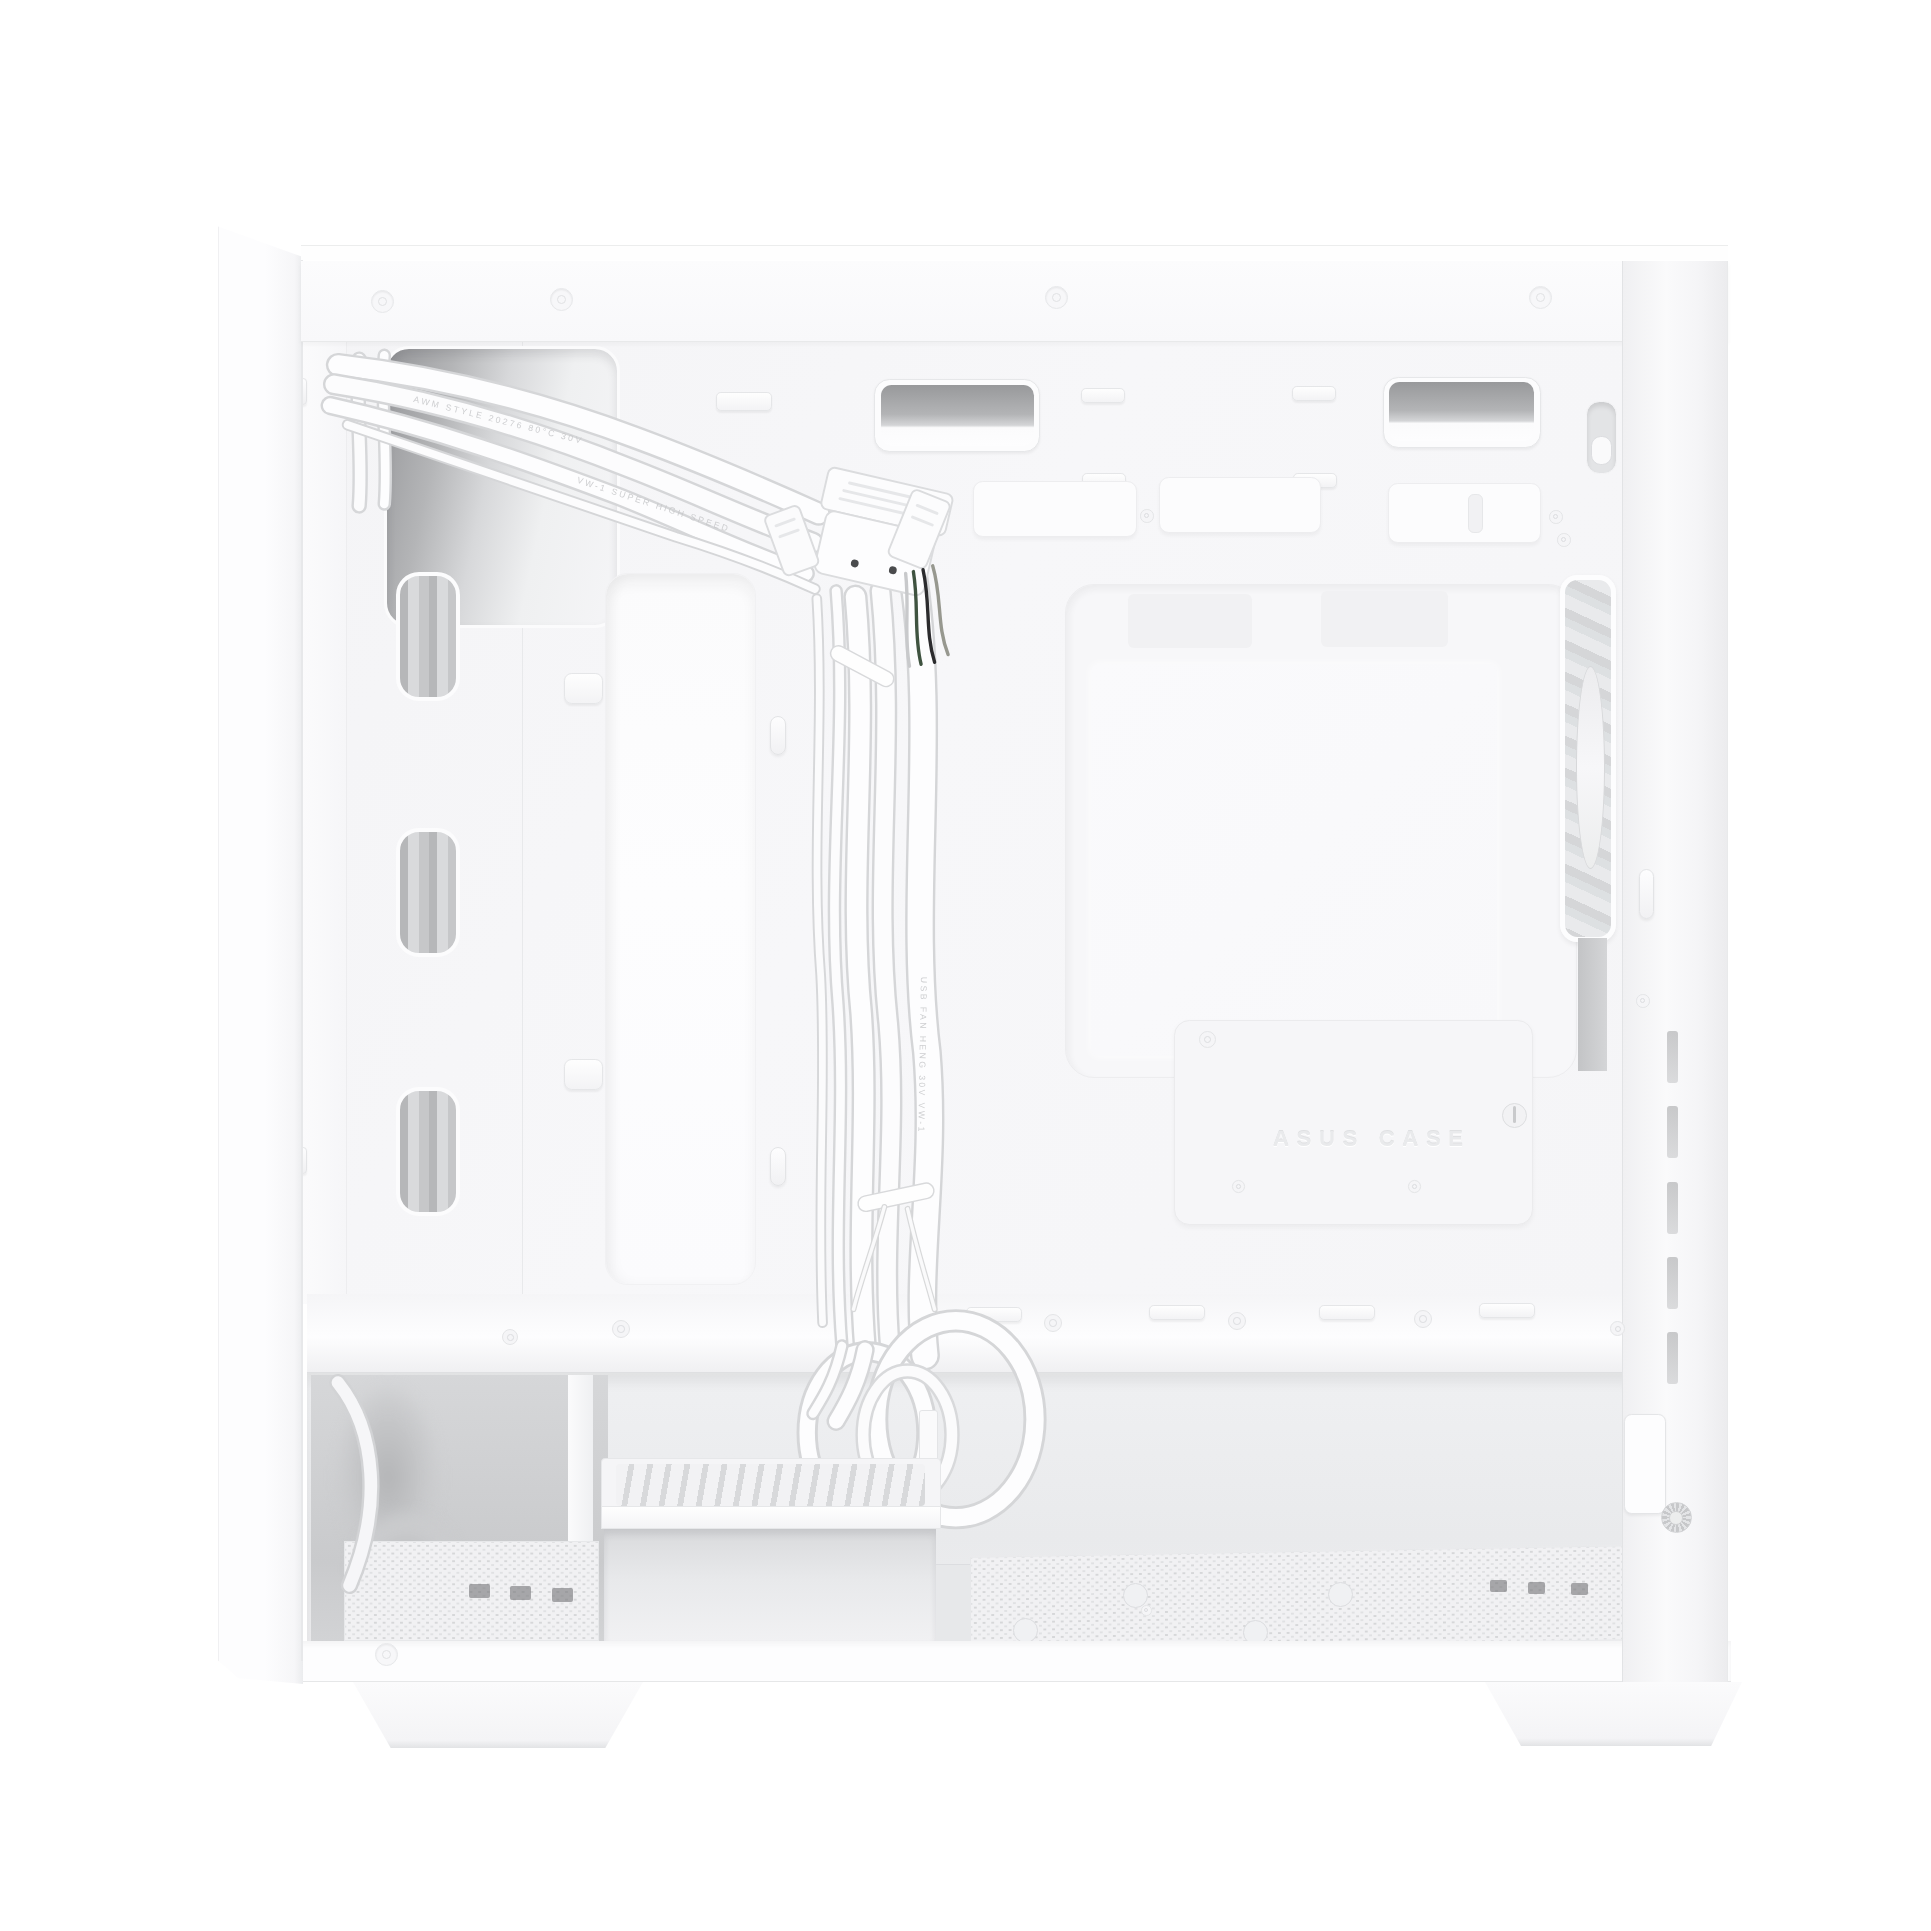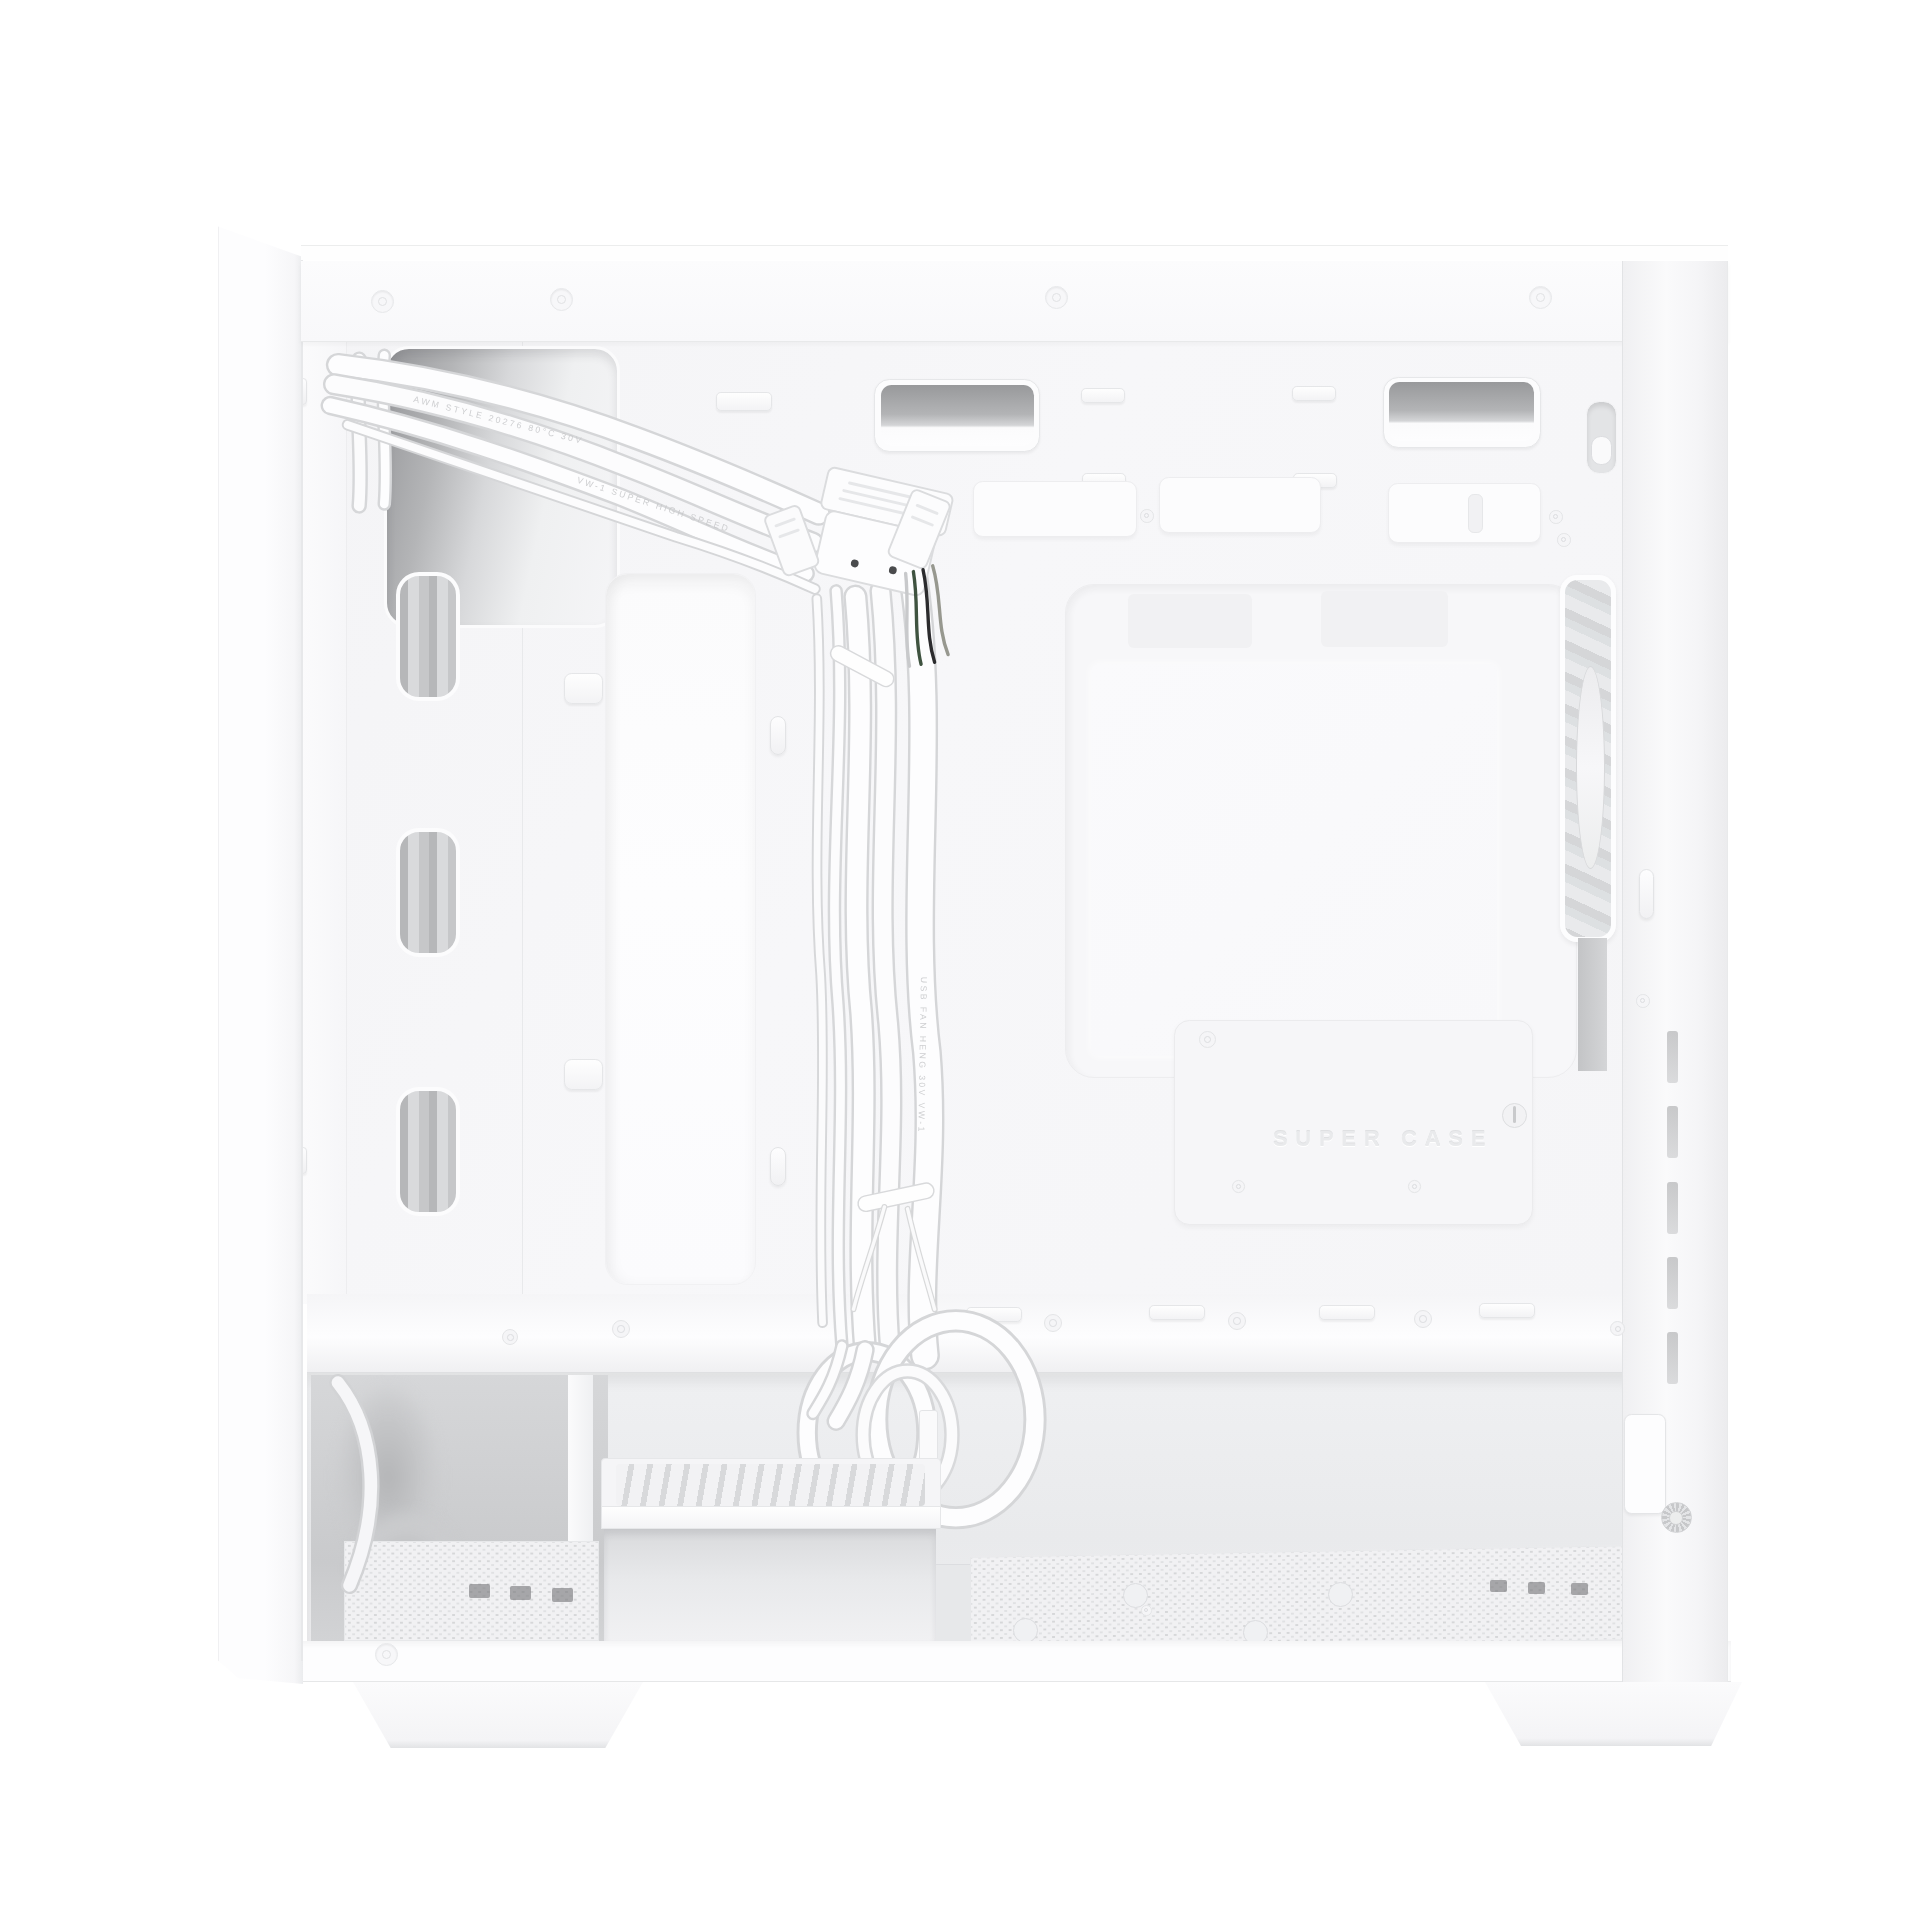--- a/index.html
+++ b/index.html
@@ -107,21 +107,21 @@
               background:repeating-linear-gradient(25deg,#d5d6d8 0 8.7px,#e9eaec 8.7px 21px,#dde0e2 21px 29px);"></div>
   <div class="a" style="left:1576px;top:666px;width:29px;height:203px;border-radius:50%;
               background:linear-gradient(180deg,#ececee,#f7f7f9 50%,#eceded);border:1.9px solid #d7d8da;"></div>
   <div class="a" style="left:1578px;top:938px;width:29px;height:133px;background:linear-gradient(90deg,#c3c4c6,#d4d5d7);"></div>
 
   <div class="a" style="left:1174px;top:1020px;width:359px;height:205px;border-radius:15.4px;background:#f6f6f8;
               border:1px solid #ebebed;box-shadow:0 2.9px 4.8px rgba(0,0,0,.04);"></div>
   <div class="a screw" style="left:1199px;top:1031px;width:17.4px;height:17.4px;"></div>
   <div class="a" style="left:1502px;top:1103px;width:25px;height:25px;border-radius:50%;background:#f2f2f4;border:1.9px solid #dddee0;"></div>
   <div class="a" style="left:1513px;top:1106px;width:2.9px;height:17.4px;background:#c9cacc;border-radius:1.9px;"></div>
-  <div class="a emboss" style="left:1273px;top:1126px;">SUPER CASE</div>
+  <div class="a emboss" style="left:1273px;top:1126px;">ASUS CASE</div>
   <div class="a screw" style="left:1232px;top:1180px;width:12.6px;height:12.6px;"></div>
   <div class="a screw" style="left:1408px;top:1180px;width:12.6px;height:12.6px;"></div>
 
   <div class="a peg" style="left:286px;top:378px;width:21px;height:27px;"></div>
   <div class="a peg" style="left:286px;top:1147px;width:21px;height:27px;"></div>
   <div class="a peg" style="left:375px;top:1446px;width:21px;height:29px;"></div>
 
   <div class="a" style="left:307px;top:1294px;width:1325px;height:79px;
               background:linear-gradient(180deg,#f5f5f7,#fdfdfe 55%,#f0f0f2);border-bottom:1.9px solid #dfe0e2;"></div>
   <div class="a tab" style="left:966px;top:1307px;width:56px;height:14.5px;"></div>

